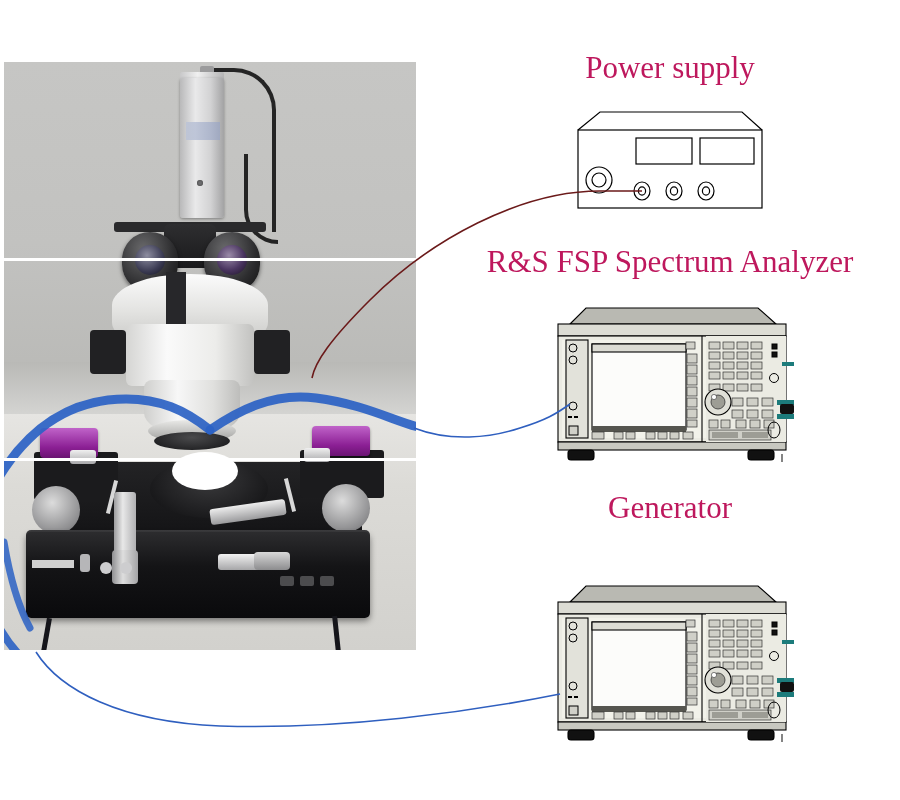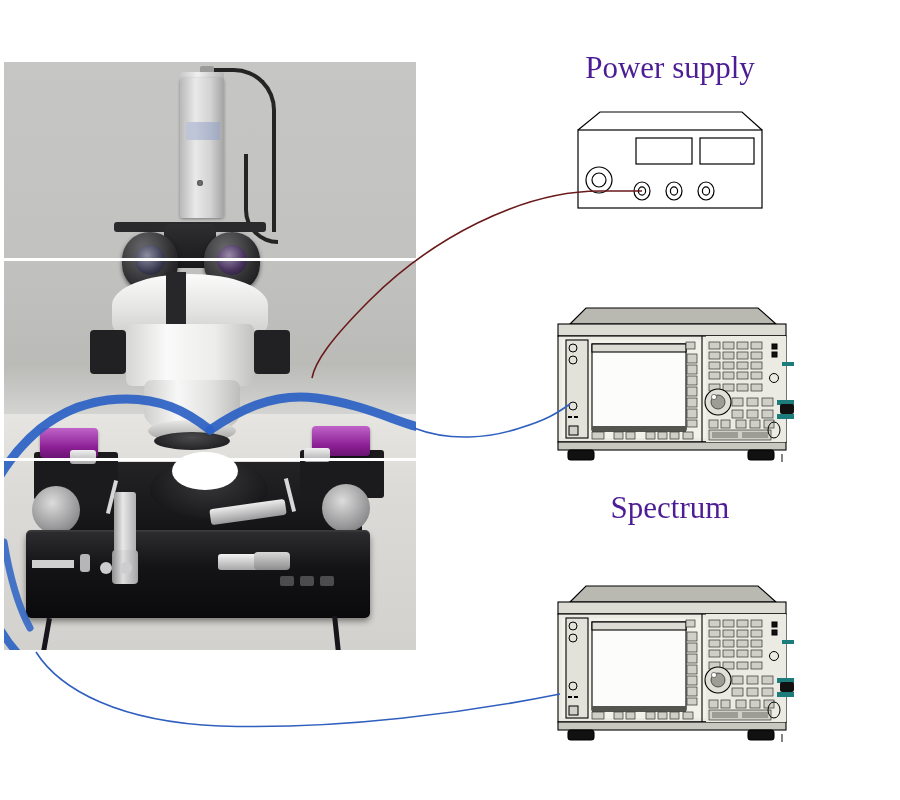--- a/index.html
+++ b/index.html
@@ -122,21 +122,21 @@
   
   .wireL{left:40px;top:556px;width:5px;height:34px;background:#15151a;transform:rotate(10deg);}
   .wireR{left:330px;top:554px;width:5px;height:36px;background:#15151a;transform:rotate(-6deg);}
 
   
   .wline1{left:0;top:196px;width:412px;height:3px;background:#fff;}
   .wline2{left:0;top:396px;width:412px;height:3px;background:#fff;}
   .wellipse{left:168px;top:390px;width:66px;height:38px;border-radius:50%;background:#fff;}
 
   
-  .label{position:absolute;text-align:center;color:#4c1d95;line-height:1.06;
+  .label{position:absolute;text-align:center;color:#be185d;line-height:1.06;
          font-family:"Liberation Serif","DejaVu Serif",serif;}
   #lbl-power{left:470px;top:52px;width:400px;font-size:31px;}
   #lbl-fsp{left:440px;top:246px;width:460px;font-size:31px;}
   #lbl-smbv{left:450px;top:492px;width:440px;font-size:31px;}
 
   .device{position:absolute;}
   #ps-wrap{left:566px;top:108px;width:206px;height:104px;}
   #fsp-wrap{left:546px;top:302px;width:252px;height:162px;}
   #smbv-wrap{left:546px;top:580px;width:252px;height:166px;}
 
@@ -215,23 +215,24 @@
       <path d="M 0 480 C 6 516 14 544 26 566" stroke="#2b62c4" stroke-width="7" fill="none" stroke-linecap="round" opacity="0.85"></path>
     </svg>
 
     <div class="ph wline1"></div>
     <div class="ph wline2"></div>
     <div class="ph wellipse"></div>
   </div>
 
   <div class="label" id="lbl-power">Power supply</div>
 
+  <div class="label" id="lbl-fsp">R&amp;S FSP Spectrum Analyzer</div>
 
   <div class="label" id="lbl-smbv">
-    <div>Spectrum</div>
+    <div>Generator</div>
   </div>
 
   <div class="device" id="ps-wrap">
     <svg width="206" height="104" viewBox="0 0 206 104">
       <g fill="none" stroke="#000" stroke-width="1.2">
         <path d="M12 22 L34 4 L176 4 L196 22"></path>
         <rect x="12" y="22" width="184" height="78"></rect>
         <rect x="70" y="30" width="56" height="26"></rect>
         <rect x="134" y="30" width="54" height="26"></rect>
         <circle cx="33" cy="72" r="13"></circle>

